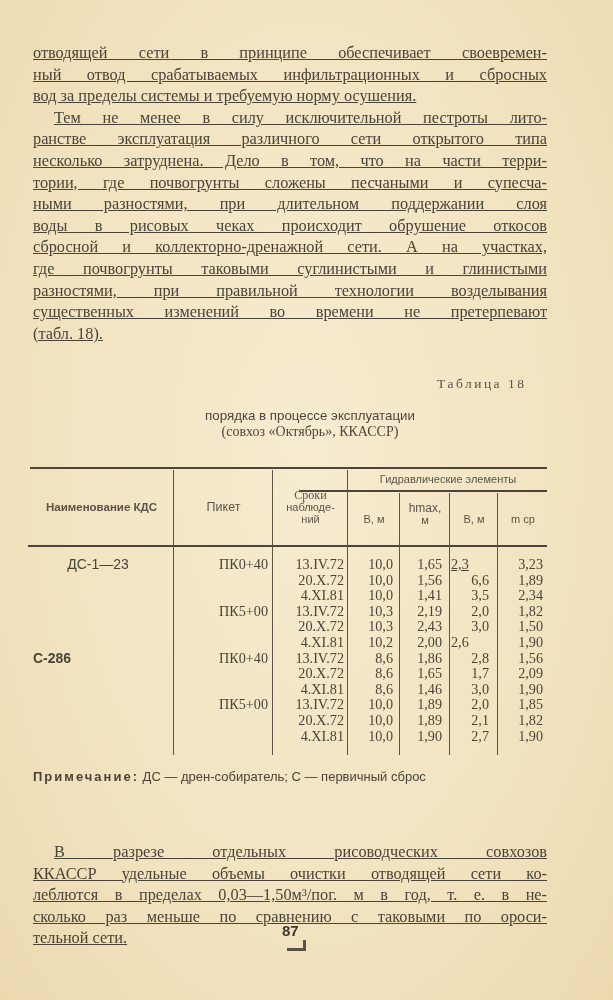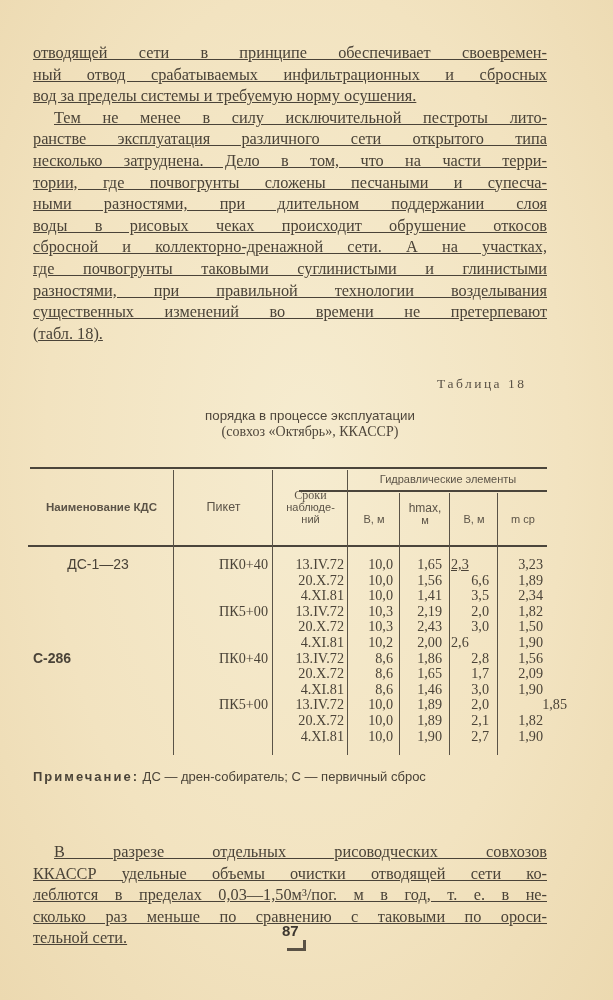--- a/index.html
+++ b/index.html
@@ -191,21 +191,21 @@
           <div class="cell " style="left: 451px; width: 38px; top: 681.8px; text-align: right;">3,0</div>
           <div class="cell " style="left: 499px; width: 44px; top: 681.8px; text-align: right;">1,90</div>
         </div>
         <div>
           <div class="cell name" style="left: 33px; width: 130px; top: 697.4px; text-align: left;"></div>
           <div class="cell " style="left: 178px; width: 90px; top: 697.4px; text-align: right;">ПК5+00</div>
           <div class="cell " style="left: 274px; width: 70px; top: 697.4px; text-align: right;">13.IV.72</div>
           <div class="cell " style="left: 349px; width: 44px; top: 697.4px; text-align: right;">10,0</div>
           <div class="cell " style="left: 401px; width: 41px; top: 697.4px; text-align: right;">1,89</div>
           <div class="cell " style="left: 451px; width: 38px; top: 697.4px; text-align: right;">2,0</div>
-          <div class="cell " style="left: 499px; width: 44px; top: 697.4px; text-align: right; margin-left: 24px;">1,85</div>
+          <div class="cell " style="left: 499px; width: 44px; top: 697.4px; text-align: right;">1,85</div>
         </div>
         <div>
           <div class="cell name" style="left: 33px; width: 130px; top: 713px; text-align: left;"></div>
           <div class="cell " style="left: 178px; width: 90px; top: 713px; text-align: right;"></div>
           <div class="cell " style="left: 274px; width: 70px; top: 713px; text-align: right;">20.X.72</div>
           <div class="cell " style="left: 349px; width: 44px; top: 713px; text-align: right;">10,0</div>
           <div class="cell " style="left: 401px; width: 41px; top: 713px; text-align: right;">1,89</div>
           <div class="cell " style="left: 451px; width: 38px; top: 713px; text-align: right;">2,1</div>
           <div class="cell " style="left: 499px; width: 44px; top: 713px; text-align: right;">1,82</div>
         </div>

